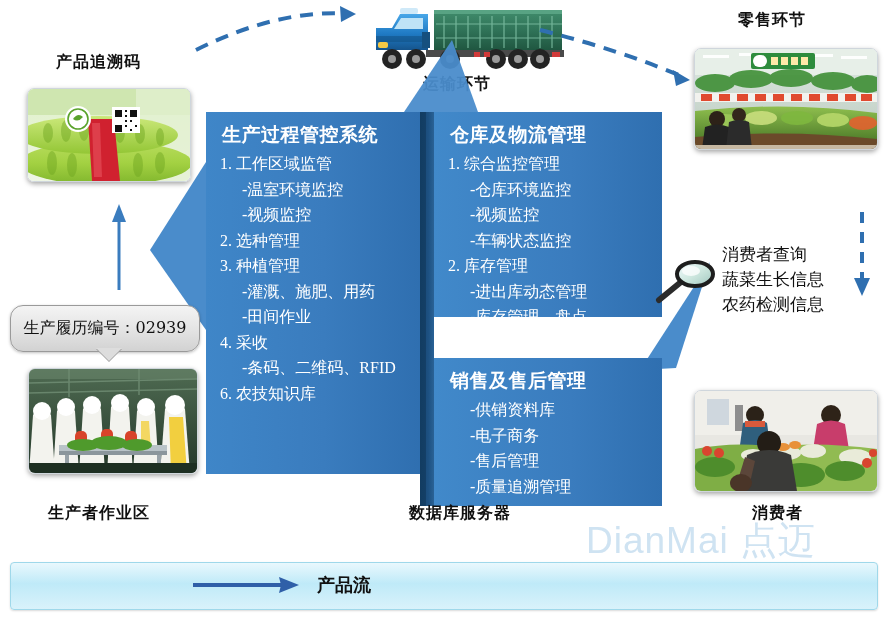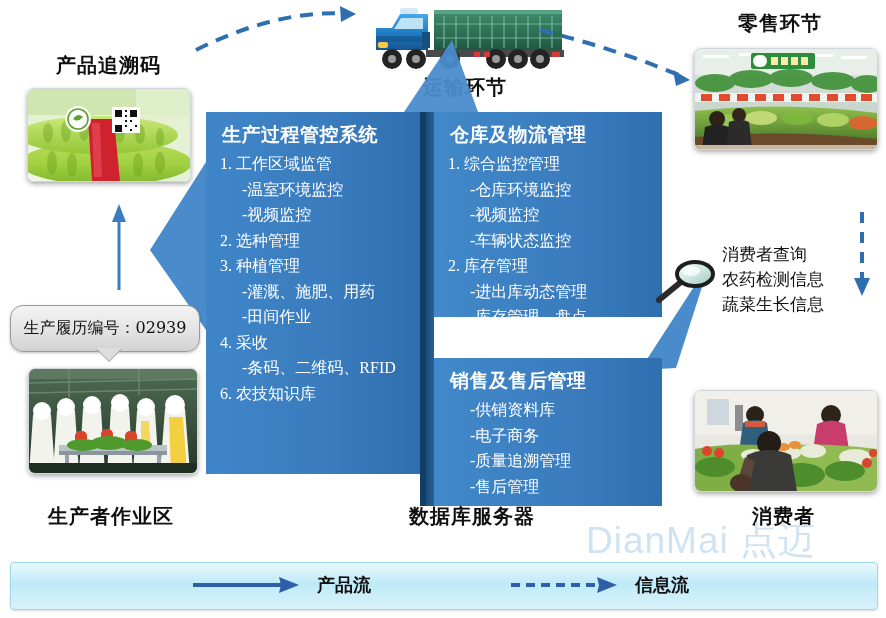--- a/index.html
+++ b/index.html
@@ -25,21 +25,21 @@
 
   
   .label{
     position:absolute;
     font-family:"DejaVu Serif","Liberation Serif",serif;
     font-weight:bold;
     color:#101010;
     white-space:nowrap;
     letter-spacing:1px;
   }
-  .label.l18{font-size:20px;}
+  .label.l18{font-size:16px;}
 
   
   .panel{
     position:absolute;
     color:#ffffff;
     box-sizing:border-box;
     padding:10px 12px 20px 14px;
     font-family:Liberation Serif, serif;
   }
   .panel .ttl{
@@ -505,22 +505,22 @@
         <li class="sub">-进出库动态管理</li>
         <li class="sub">-库存管理、盘点</li>
       </ul>
   </div>
 
   <div class="panel pnl-sale">
     <div class="ttl">销售及售后管理</div>
     <ul>
         <li class="sub">-供销资料库</li>
         <li class="sub">-电子商务</li>
+        <li class="sub">-售后管理</li>
         <li class="sub">-质量追溯管理</li>
-        <li class="sub">-售后管理</li>
       </ul>
   </div>
 
   <div class="label l18" style="left:409px;top:503px;">数据库服务器</div>
 
   <div class="mag">
     <svg width="60" height="46" viewBox="0 0 60 46">
       <defs>
         <linearGradient id="lens" x1="0" y1="0" x2="1" y2="1">
           <stop offset="0" stop-color="#f2fbff"></stop>
@@ -528,36 +528,29 @@
             <stop offset="1" stop-color="#9fc6bd"></stop>
         </linearGradient>
       </defs>
       <line x1="4" y1="42" x2="26" y2="24" stroke="#2b2b2b" stroke-width="6" stroke-linecap="round"></line>
       <ellipse cx="40" cy="16" rx="18" ry="12" fill="url(#lens)" stroke="#1d1d1d" stroke-width="4"></ellipse>
       <ellipse cx="36" cy="13" rx="9" ry="5" fill="#ffffff" opacity=".75"></ellipse>
     </svg>
   </div>
   <div class="infotext">
     <div>消费者查询</div>
+    <div>蔬菜生长信息</div>
     <div>农药检测信息</div>
-    <div>蔬菜生长信息</div>
   </div>
 
   <div class="wm">DianMai 点迈</div>
 
   <div class="legend">
     <div class="item" style="left:180px;">
       <svg width="112" height="20" viewBox="0 0 112 20">
         <line x1="2" y1="10" x2="92" y2="10" stroke="#2f5fa8" stroke-width="4"></line>
         <polygon points="108,10 88,2 90,10 88,18" fill="#2f5fa8"></polygon>
       </svg>
       <span class="txt">产品流</span>
     </div>
-    <div class="item" style="left:498px;">
-      <svg width="112" height="20" viewBox="0 0 112 20">
-        <line x1="2" y1="10" x2="88" y2="10" stroke="#2f5fa8" stroke-width="4" stroke-dasharray="9 6"></line>
-        <polygon points="108,10 88,2 90,10 88,18" fill="#2f5fa8"></polygon>
-      </svg>
-      <span class="txt">信息流</span>
-    </div>
   </div>
 
 </div>
 
 </body></html>

